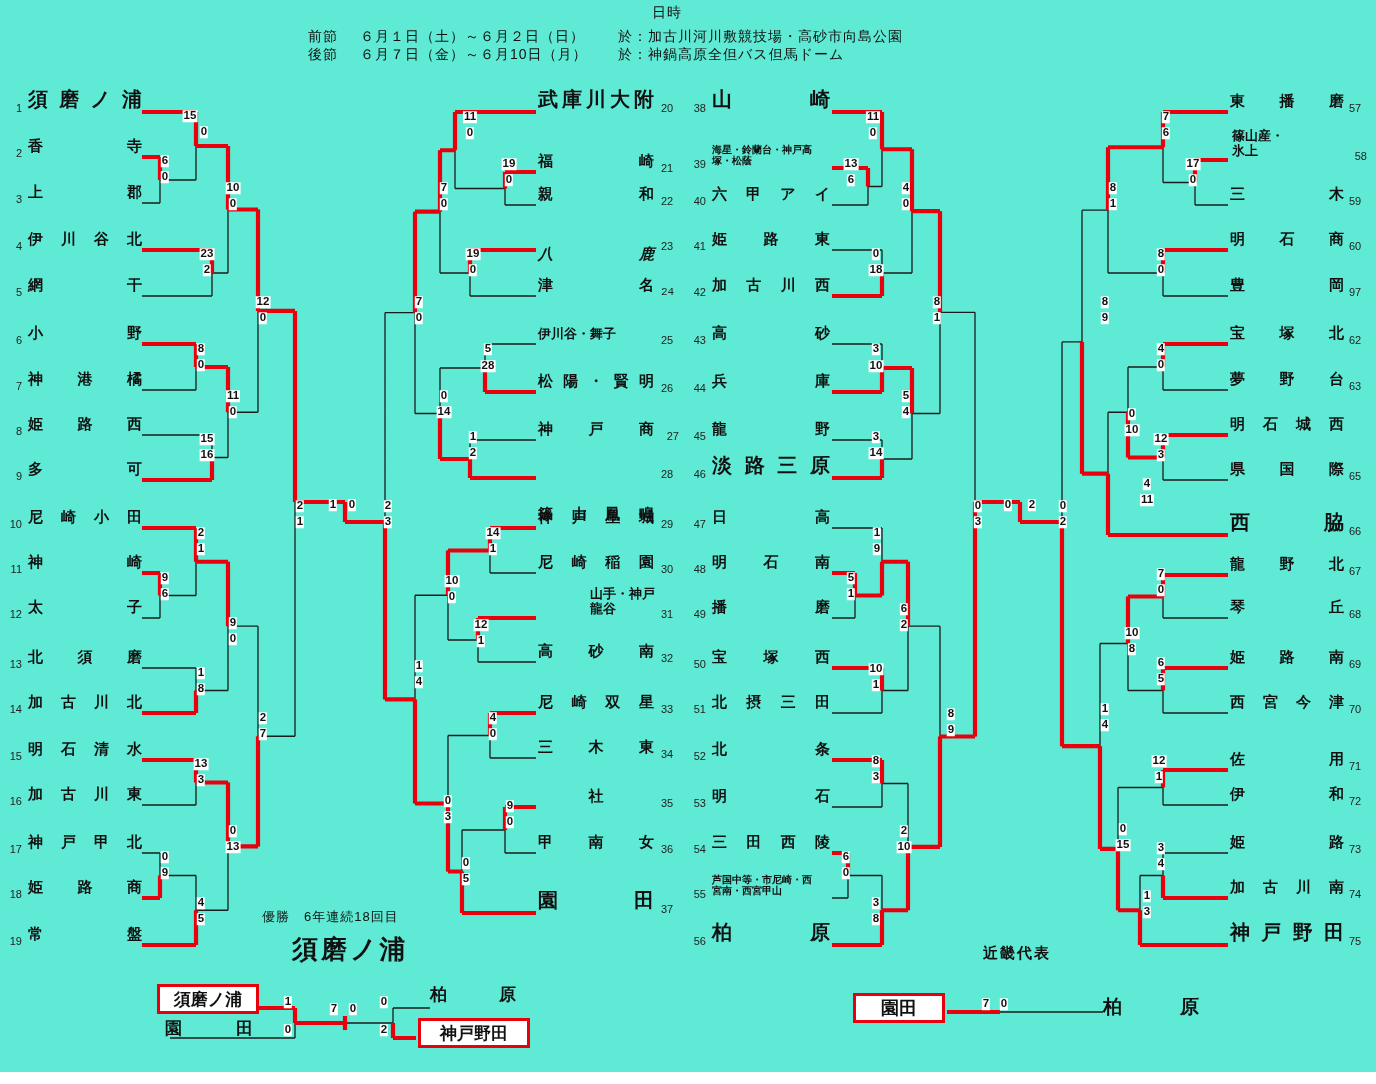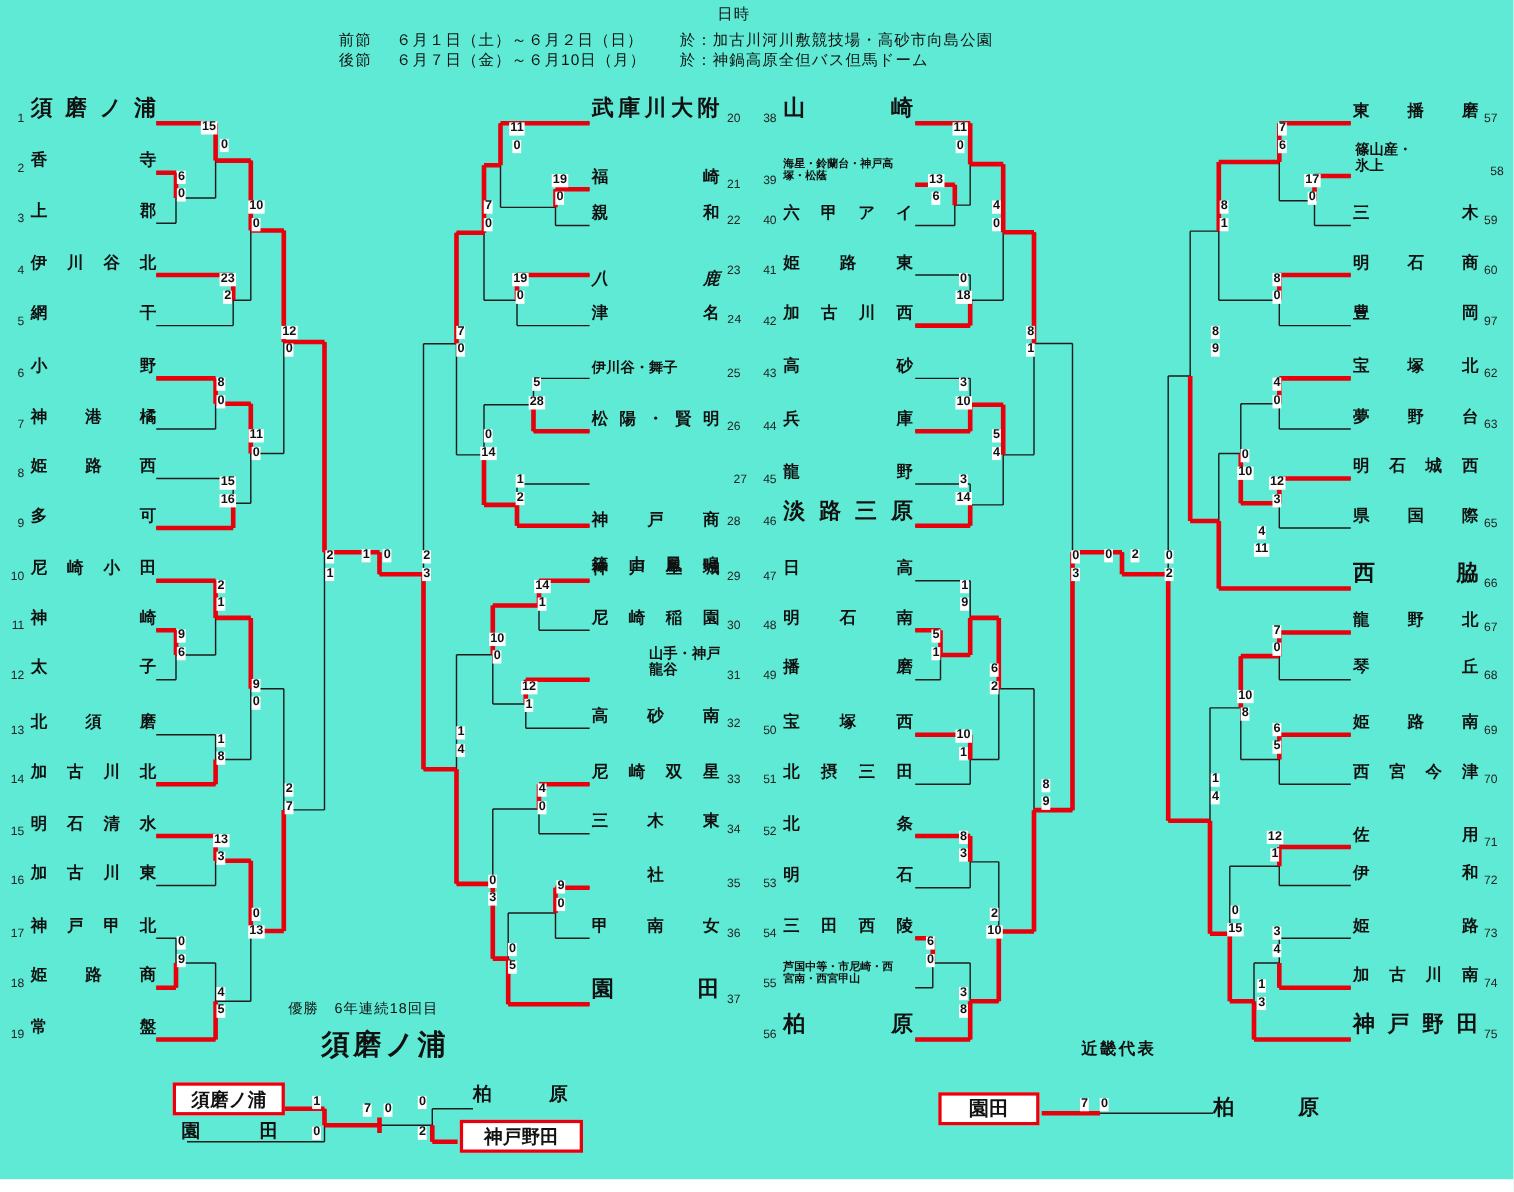--- a/index.html
+++ b/index.html
@@ -86,21 +86,21 @@
       <div class="tname jfy" style="left: 538px; top: 204px; width: 116px;">親和</div>
       <div class="seed" style="left: 661px; top: 253px; width: 18px; text-align: left;">23</div>
       <div class="tname jfy" style="left: 538px; top: 264px; width: 116px; font-style: italic;">八鹿</div>
       <div class="seed" style="left: 661px; top: 299px; width: 18px; text-align: left; font-family: Liberation Mono, monospace;">24</div>
       <div class="tname jfy" style="left: 538px; top: 295px; width: 116px;">津名</div>
       <div class="seed" style="left: 661px; top: 347px; width: 18px; text-align: left;">25</div>
       <div class="tname sm" style="left: 538px; top: 343px; width: 116px;">伊川谷・舞子</div>
       <div class="seed" style="left: 661px; top: 395px; width: 18px; text-align: left;">26</div>
       <div class="tname jfy" style="left: 538px; top: 391px; width: 116px;">松陽・賢明</div>
       <div class="seed" style="left: 661px; top: 443px; width: 18px; text-align: right;">27</div>
-      <div class="tname jfy" style="left: 538px; top: 439px; width: 116px; margin-top: 44px;">神戸商</div>
+      <div class="tname jfy" style="left: 538px; top: 439px; width: 116px;">神戸商</div>
       <div class="seed" style="left: 661px; top: 481px; width: 18px; text-align: left;">28</div>
       <div class="tname jfy" style="left: 538px; top: 477px; width: 116px; margin-top: 47px;">篠山鳳鳴</div>
       <div class="seed" style="left: 661px; top: 531px; width: 18px; text-align: left;">29</div>
       <div class="tname jfy" style="left: 538px; top: 527px; width: 116px;">神戸星城</div>
       <div class="seed" style="left: 661px; top: 576px; width: 18px; text-align: left;">30</div>
       <div class="tname jfy" style="left: 538px; top: 572px; width: 116px;">尼崎稲園</div>
       <div class="seed" style="left: 661px; top: 621px; width: 18px; text-align: left;">31</div>
       <div class="tname sm" style="left: 590px; top: 617px; width: 66px;">山手・神戸龍谷</div>
       <div class="seed" style="left: 661px; top: 665px; width: 18px; text-align: left;">32</div>
       <div class="tname jfy" style="left: 538px; top: 661px; width: 116px;">高砂南</div>

